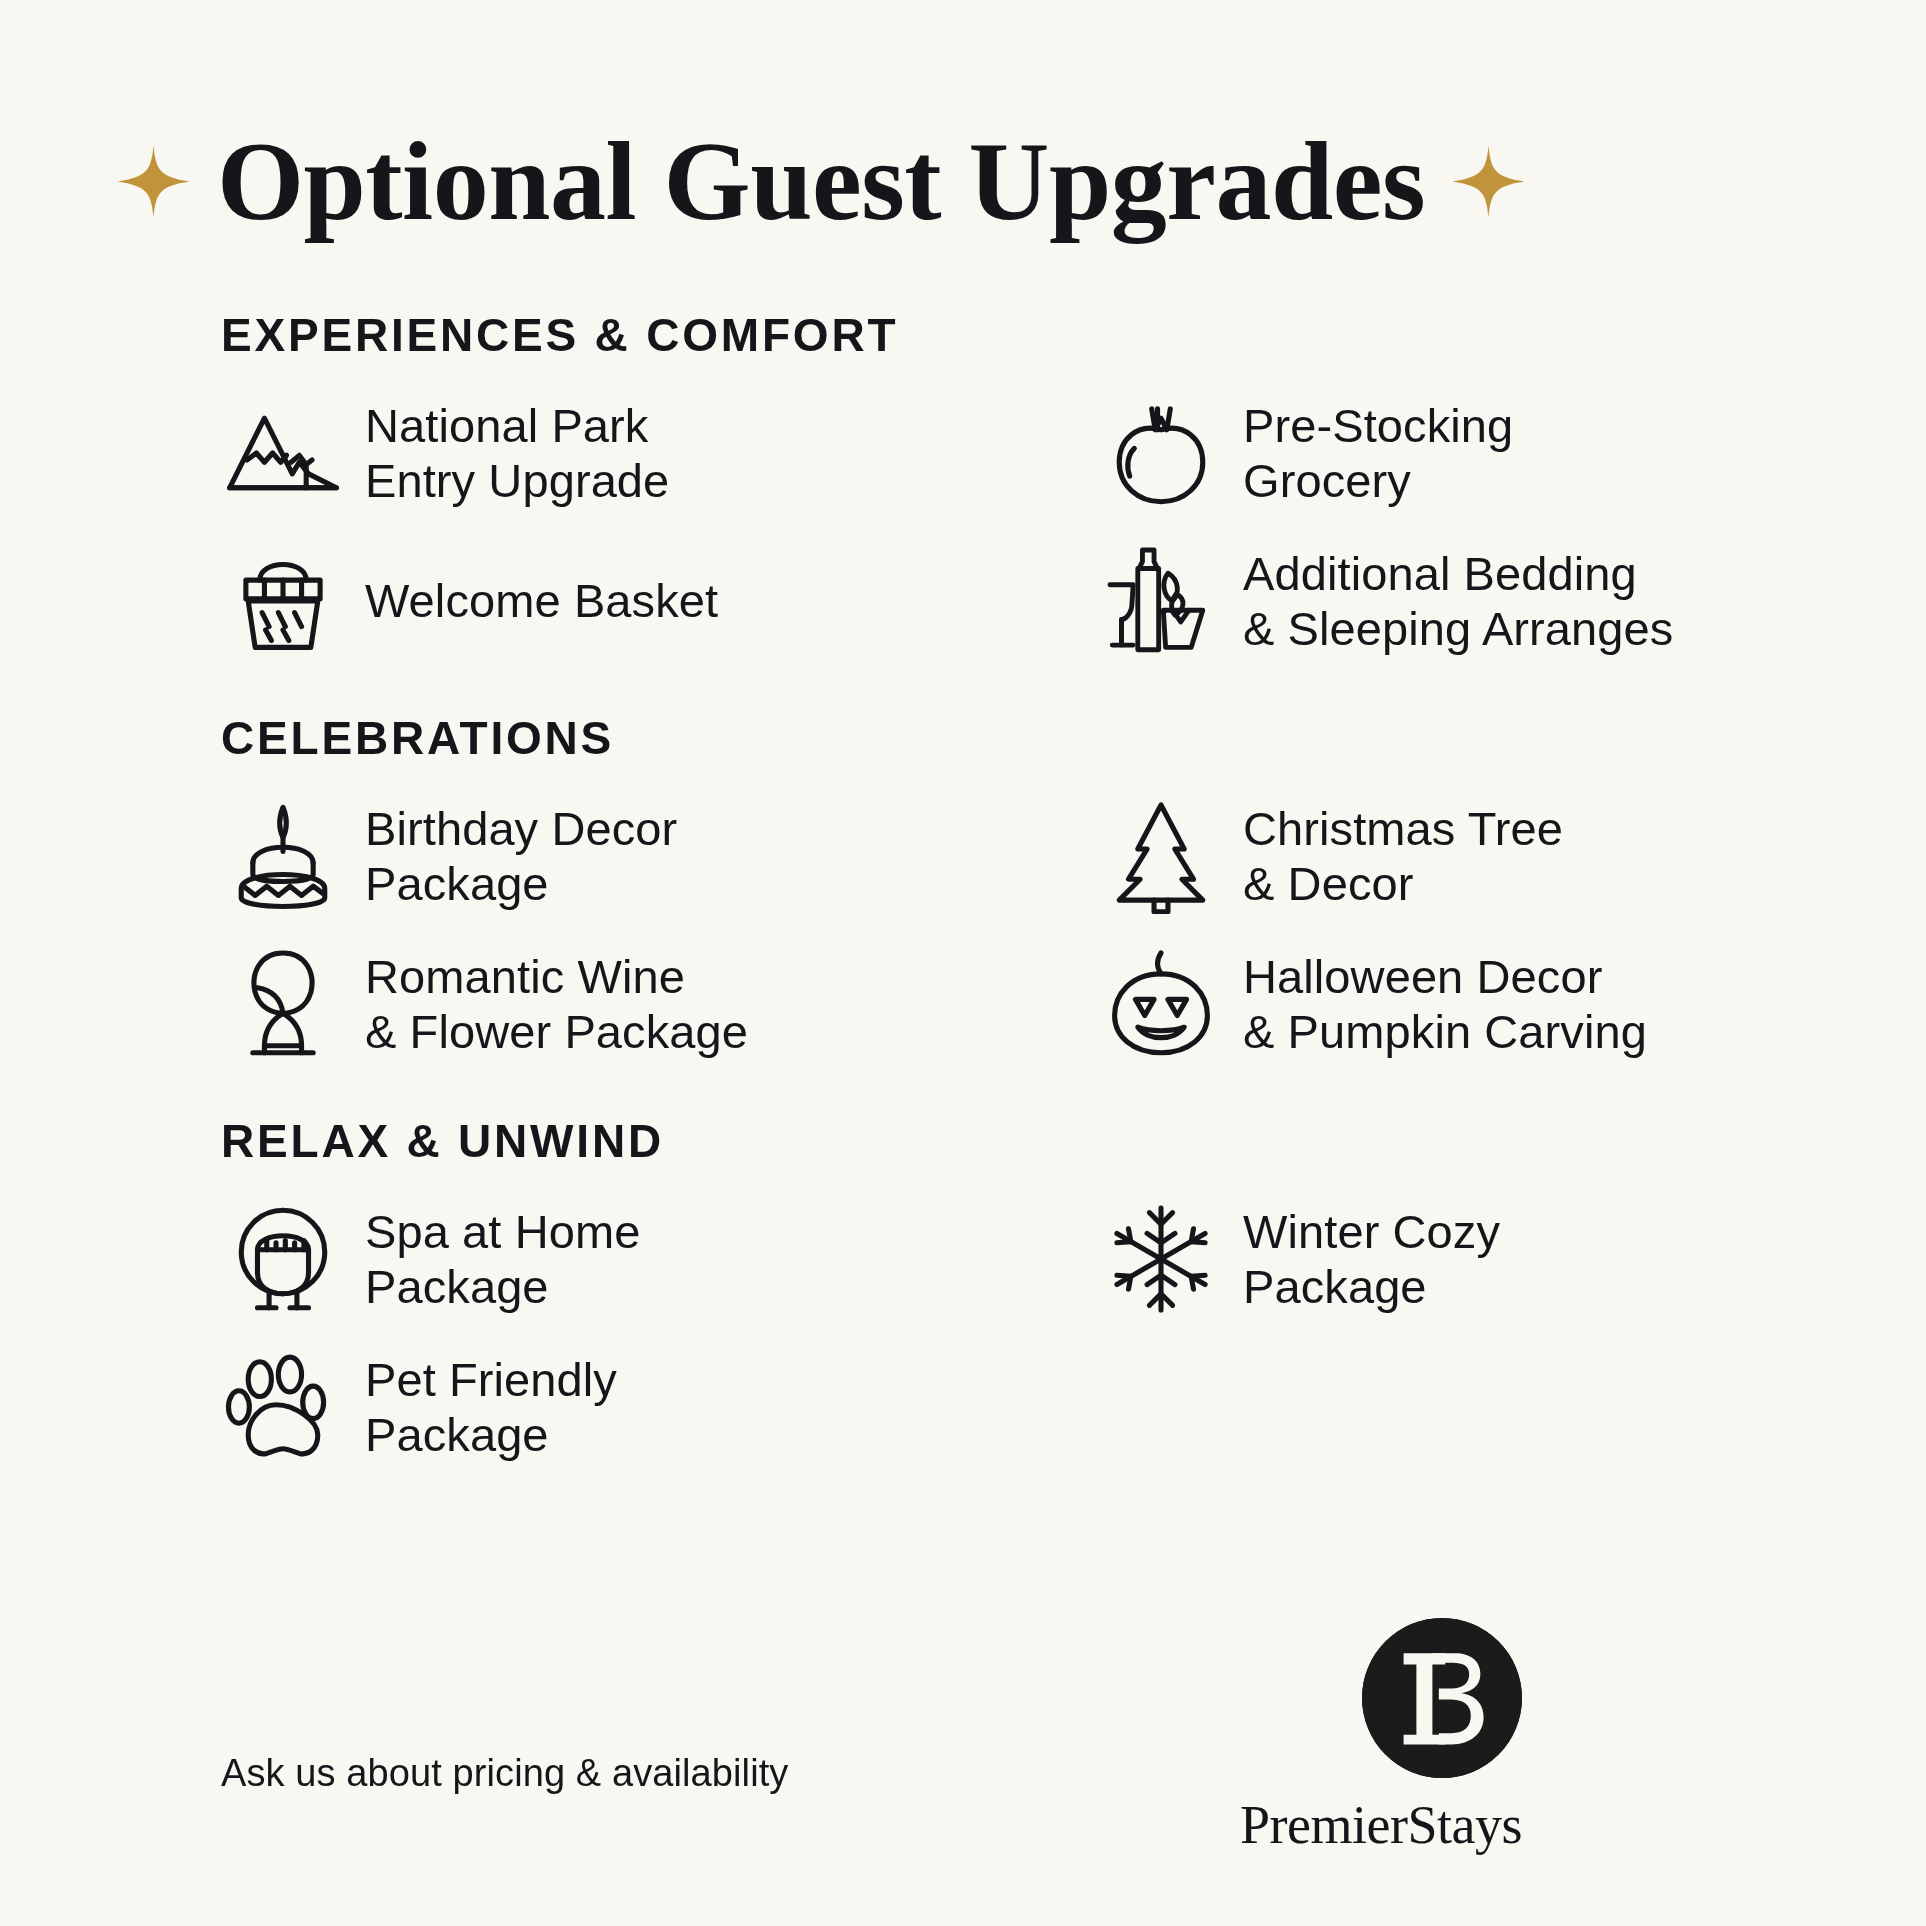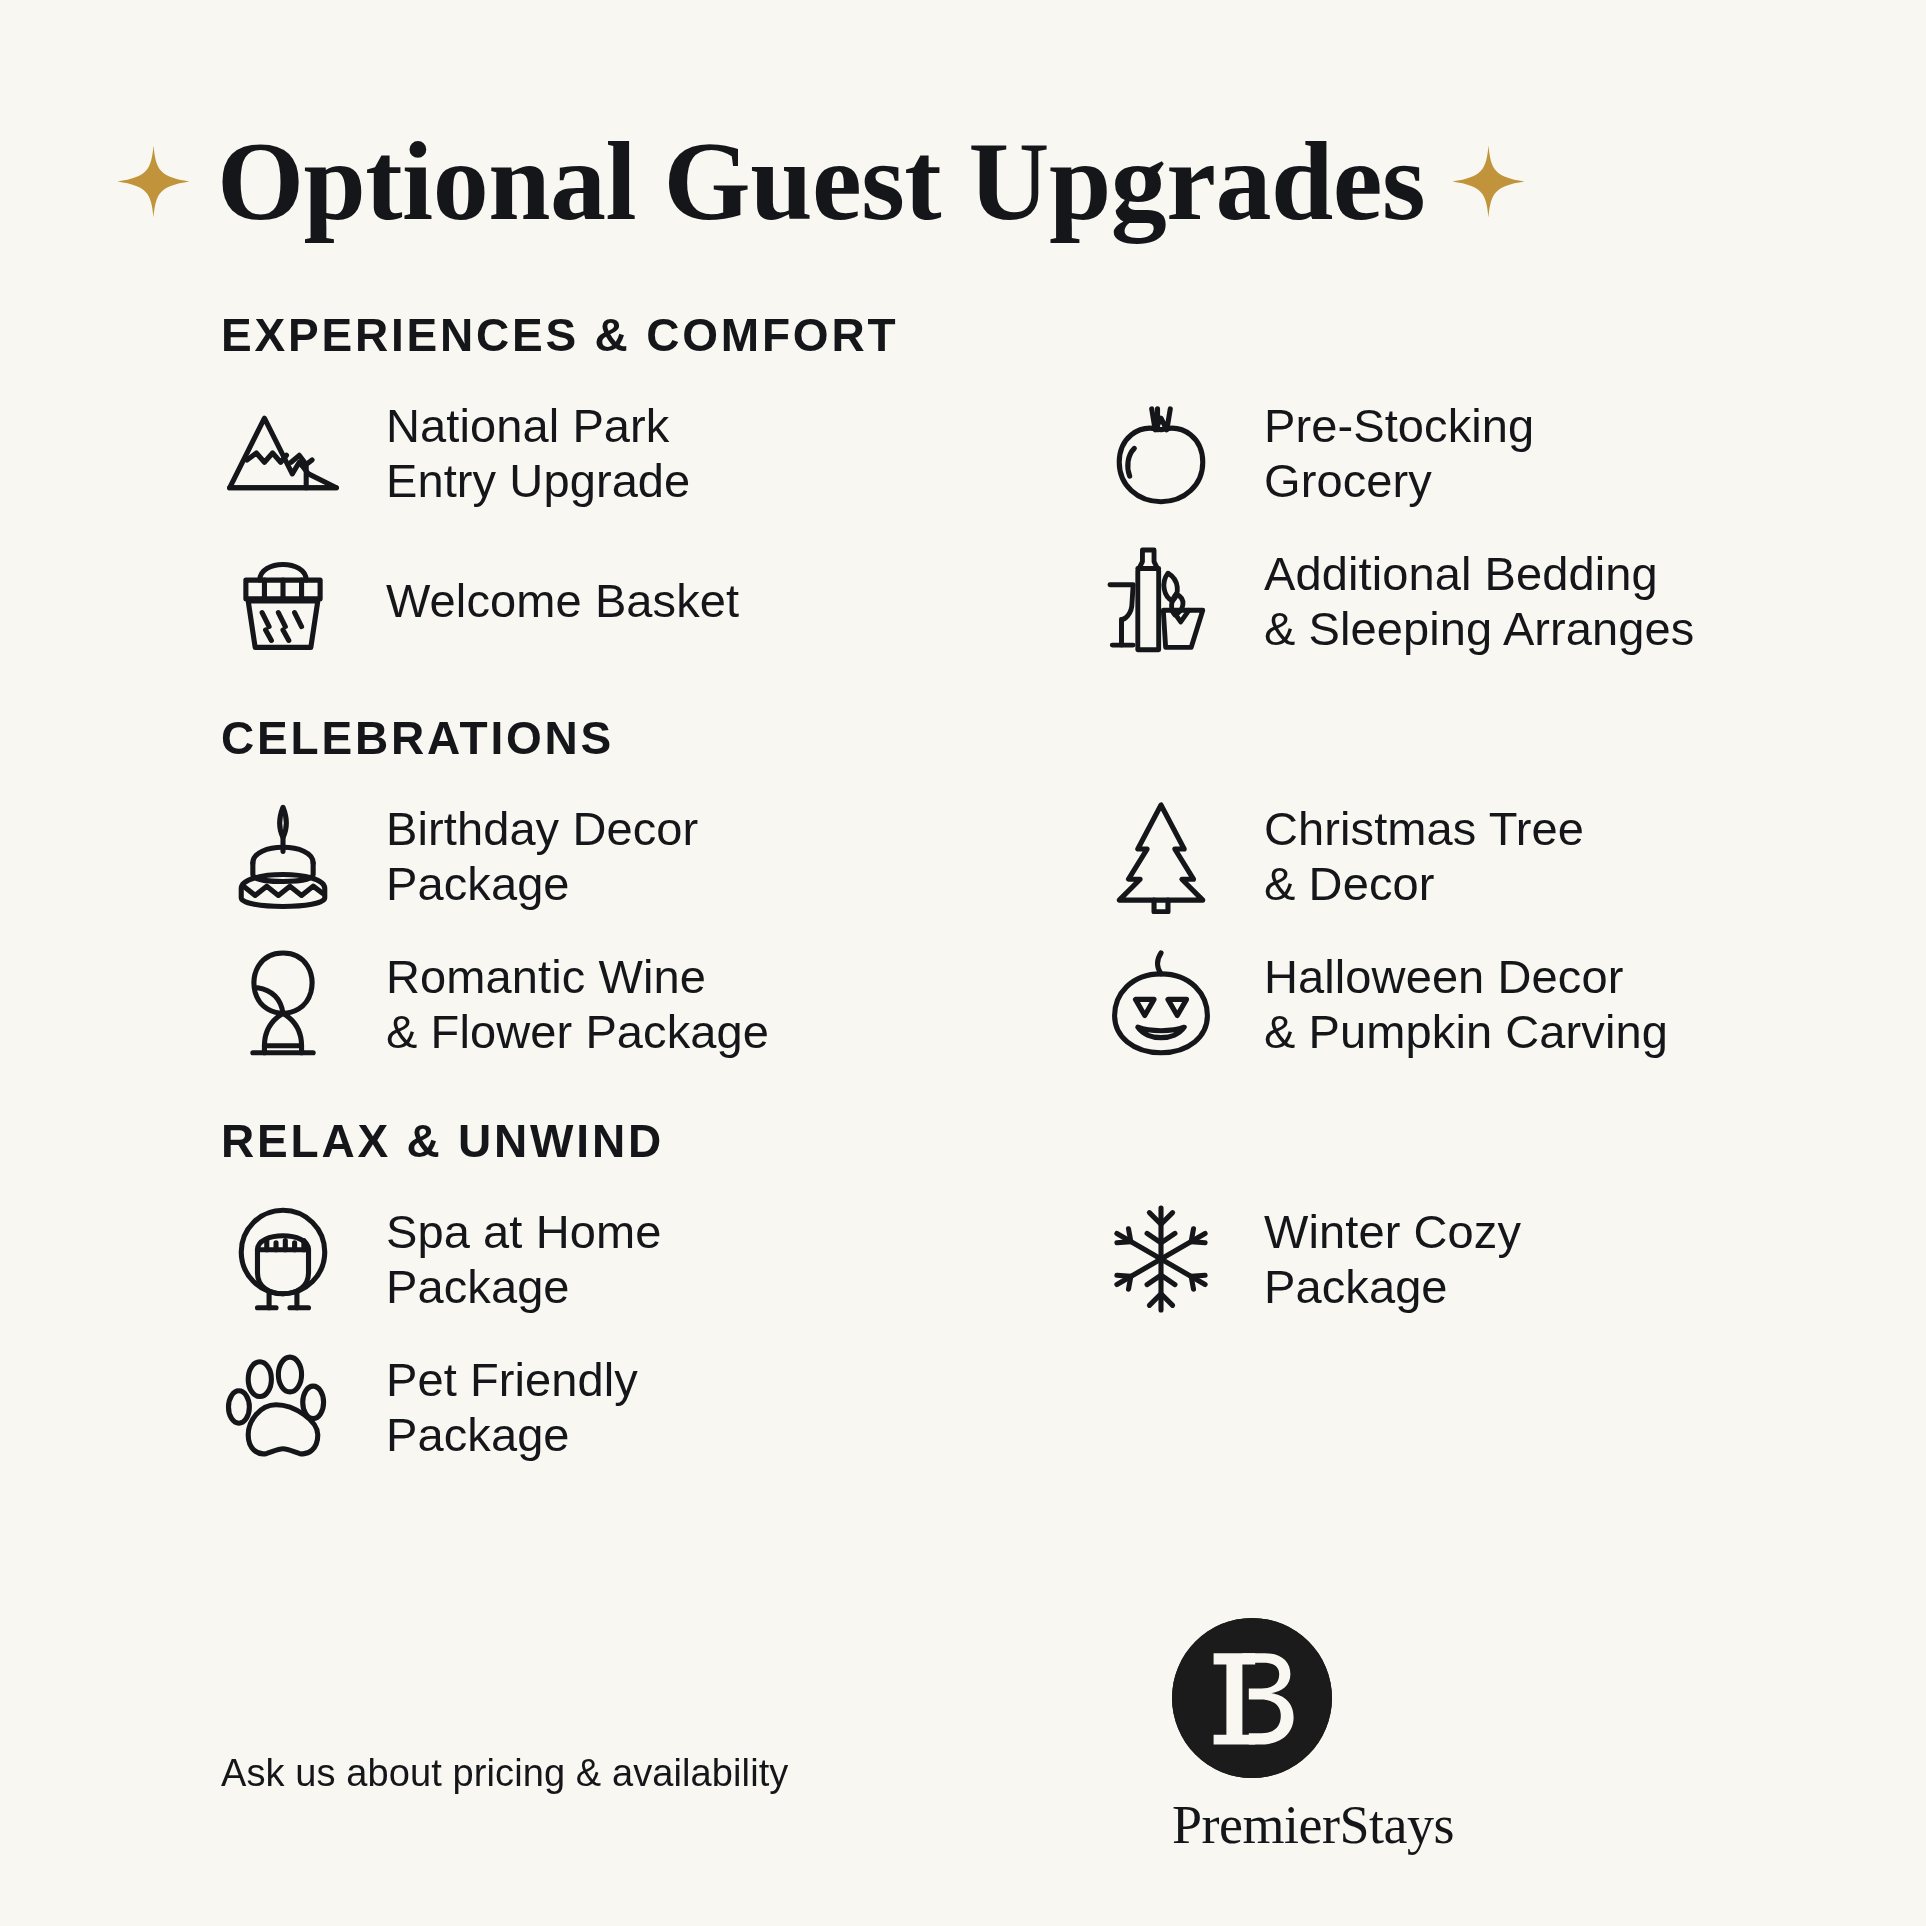--- a/index.html
+++ b/index.html
@@ -45,21 +45,21 @@
     color:#15161A;
   }
   .grid{
     display:grid;
     grid-template-columns:853px 853px;
     row-gap:24px;
   }
   .item{
     display:flex;
     align-items:center;
-    gap:41px;
+    gap:20px;
     min-height:124px;
   }
   .ico{
     flex:0 0 auto;
     width:124px;height:124px;
     display:flex;align-items:center;justify-content:center;
   }
   .ico svg{display:block;width:116px;height:116px;}
   .lbl{
     font-size:47px;
@@ -76,24 +76,24 @@
   .footer{
     position:absolute;
     left:221px;
     bottom:131px;
     font-size:38px;
     letter-spacing:0.1px;
     color:#15161A;
   }
   .brand{
     position:absolute;
-    right:109px;
+    right:120px;
     bottom:70px;
     width:361px;
-    display:flex;flex-direction:column;align-items:flex-start;gap:16px;
+    display:flex;flex-direction:column;align-items:flex-end;gap:16px;
   }
   .badge{
     width:160px;height:160px;border-radius:50%;
     background:#1B1B1B;
     display:flex;align-items:center;justify-content:center;
   }
   .badge svg{width:160px;height:160px;display:block;}
   .wordmark{
     font-family:"Liberation Serif", serif;
     font-size:54px;

